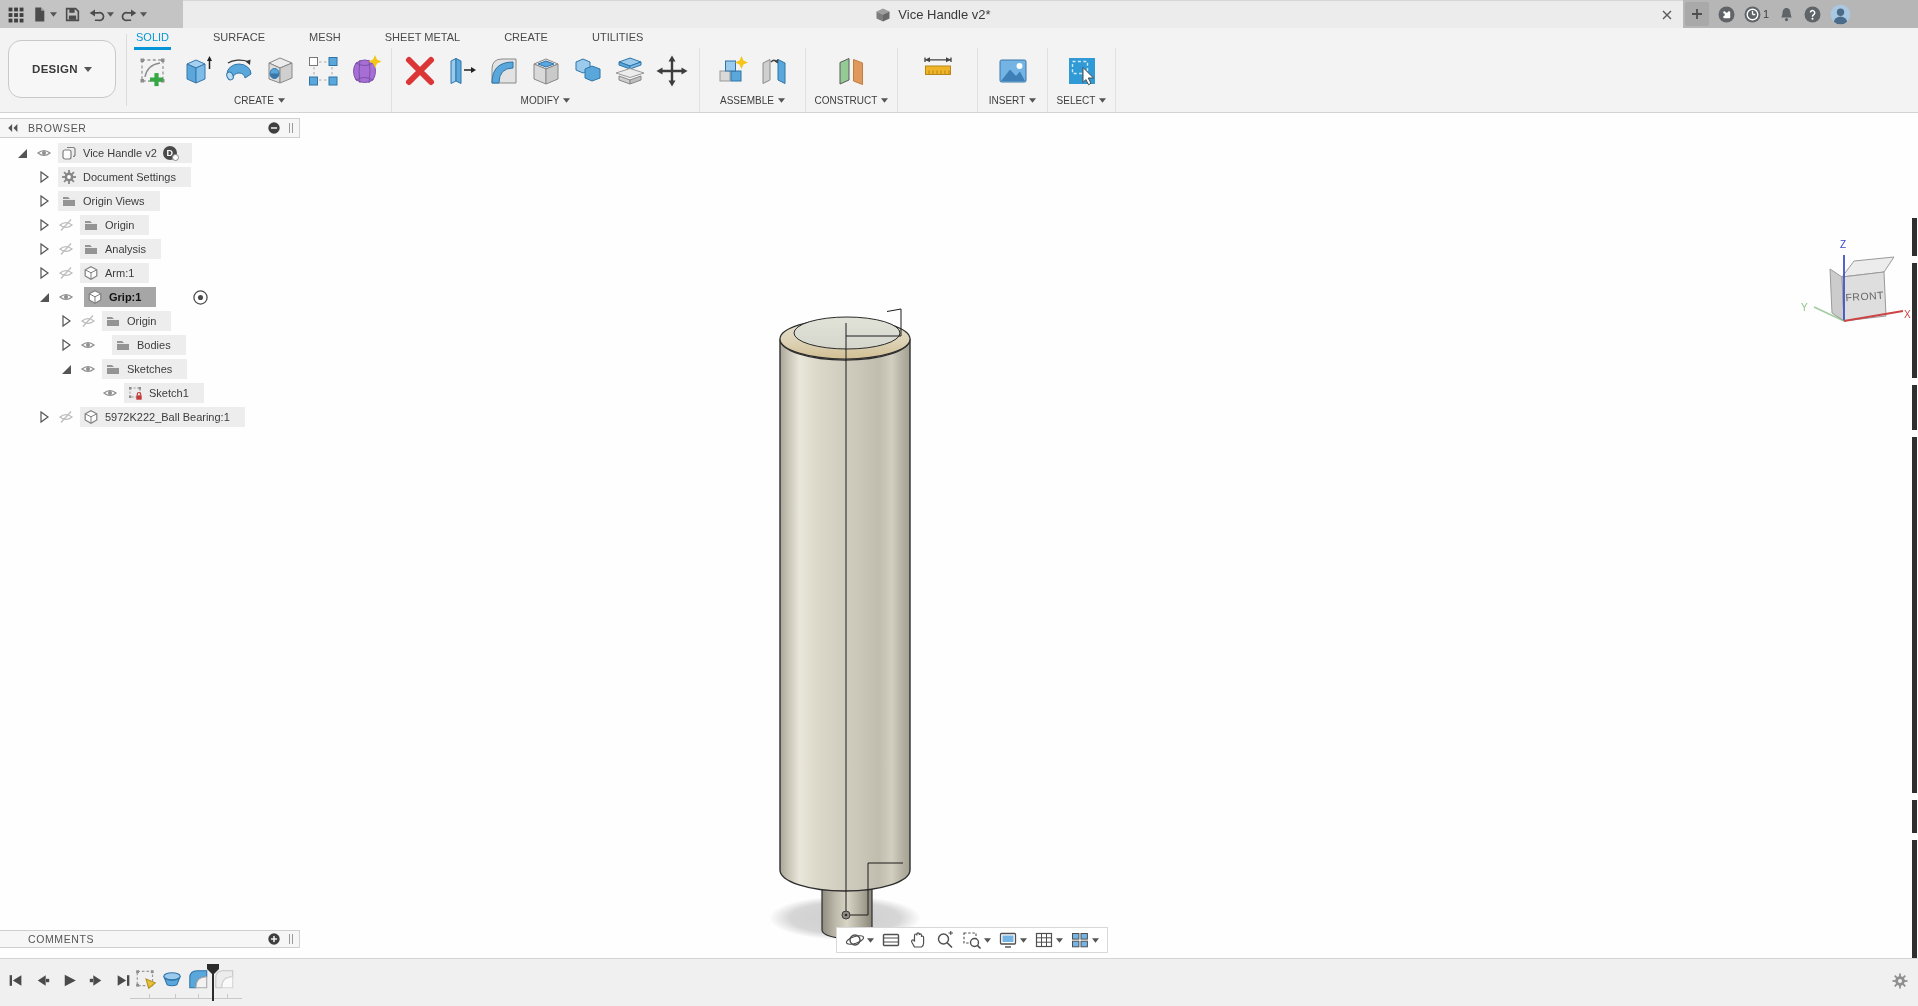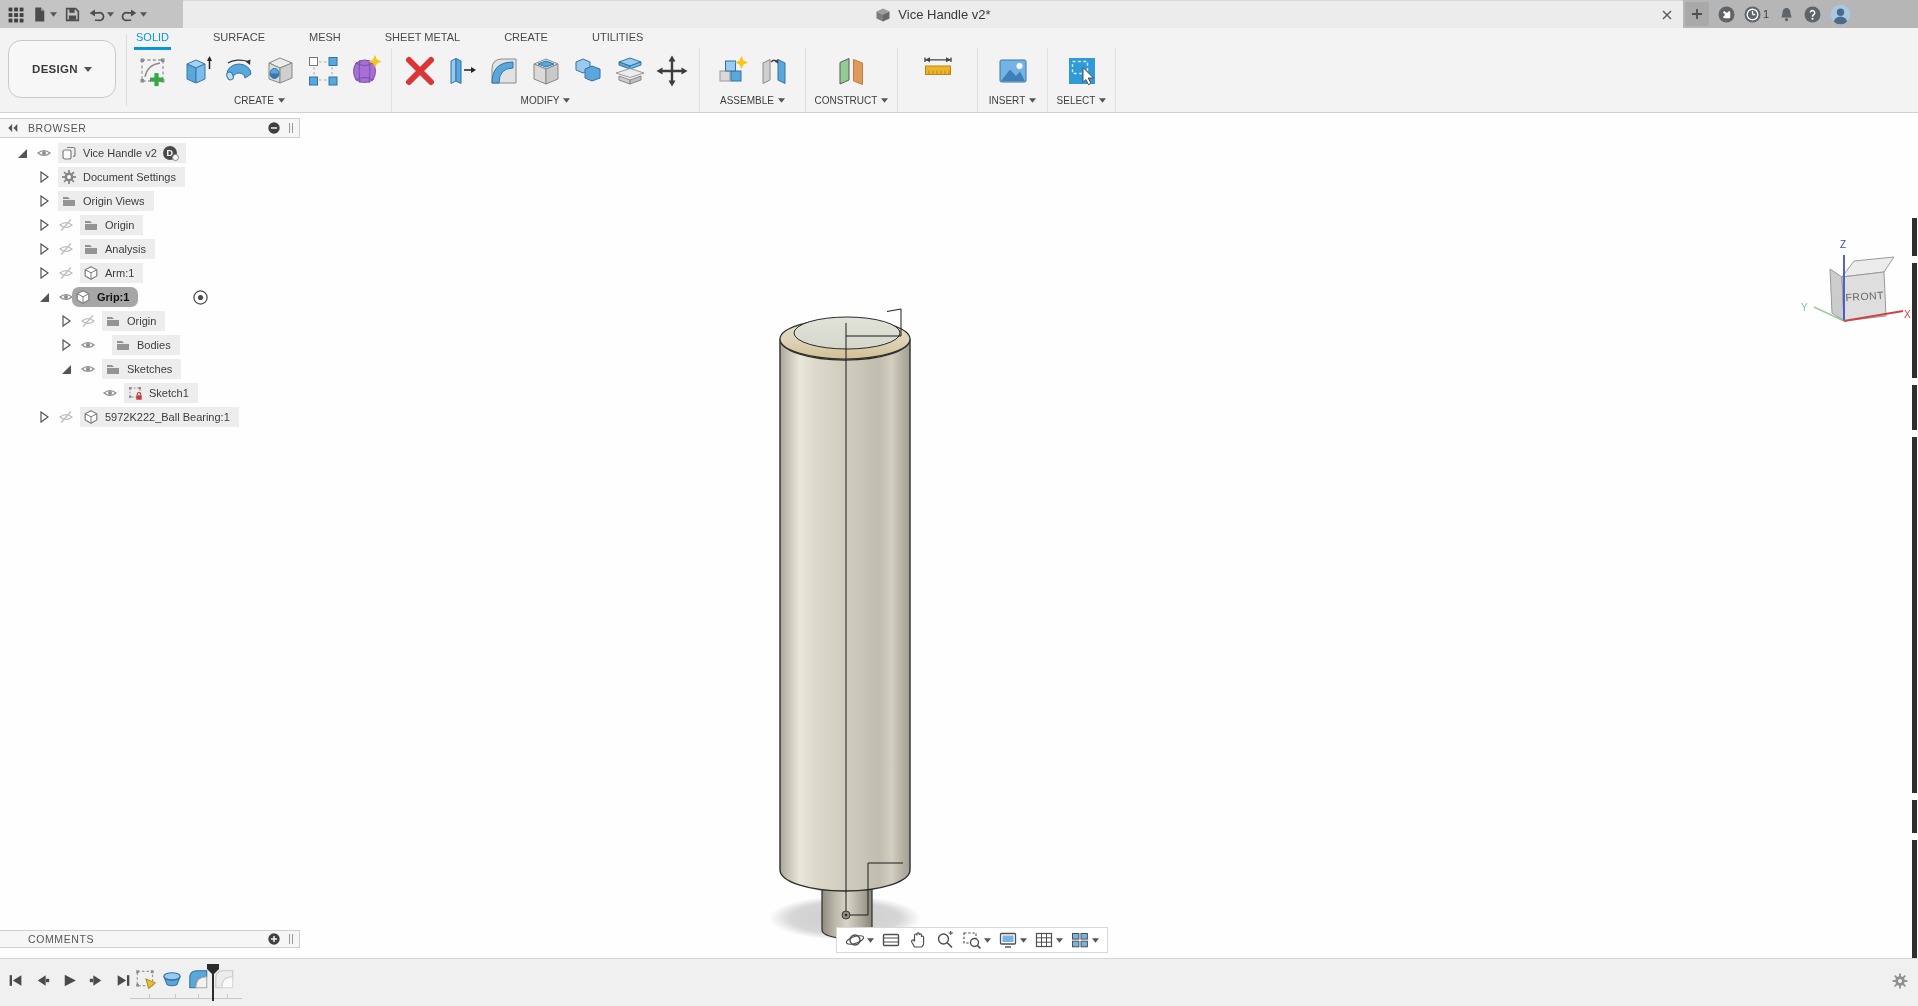--- a/index.html
+++ b/index.html
@@ -40,21 +40,21 @@
 
   
   .panel-header { position:absolute; left:0; width:300px; height:20px; background:#f6f6f6; border:1px solid #cfcfcf; border-left:none; display:flex; align-items:center; gap:8px; padding:0 6px; font-size:10.5px; letter-spacing:.6px; color:#555; }
   .panel-header .spacer { flex:1; }
   .grip-bars { display:flex; gap:2px; }
   .grip-bars i { display:block; width:1px; height:10px; background:#9a9a9a; }
   .browser-header { top:118px; }
   .tree { position:absolute; left:0; top:141px; width:300px; }
   .trow { position:relative; height:24px; }
   .trow .hook { position:absolute; top:4px; }
-  .pill { position:absolute; top:2px; height:20px; display:inline-flex; align-items:center; gap:6px; background:#ededed; padding:0 9px 0 3px; white-space:nowrap; color:#3c3c3c; }
+  .pill { position:absolute; top:2px; height:20px; display:inline-flex; align-items:center; gap:6px; background:#ededed; padding:0 15px 0 3px; white-space:nowrap; color:#3c3c3c; }
   .pill.sel { background:#a6a6a6; color:#111; font-weight:bold; }
   .dbadge { position:relative; width:14px; height:14px; border-radius:50%; background:#4a4a4a; color:#fff; font-size:9px; font-weight:bold; display:flex; align-items:center; justify-content:center; }
   .dbadge::after { content:""; position:absolute; right:-2px; bottom:-1px; width:5px; height:5px; border-radius:50%; background:#fff; border:1px solid #8a8a8a; }
   .radio-hook { position:absolute; top:4px; }
 
   
   .comments-header { top:930px; height:18px; }
   .navbar { position:absolute; left:836px; top:927px; width:272px; height:26px; background:#fff; border:1px solid #d8d8d8; display:flex; align-items:center; justify-content:center; gap:1px; }
   .nav-item { display:flex; align-items:center; gap:2px; padding:0 3px; }
 
@@ -844,21 +844,21 @@
         <span>Arm:1</span>
       </span>
     </div>
     <div class="trow">
       <svg class="icn hook" width="16" height="16" style="left: 36px;">
         <use href="#br-expander-expanded"></use>
       </svg>
       <svg class="icn hook" width="16" height="16" style="left: 58px;">
         <use href="#br-eye-visible"></use>
       </svg>
-      <span class="pill sel" style="left: 72px; border-radius: 7px;">
+      <span class="pill sel" style="left: 84px;">
         <svg class="icn" width="16" height="16">
           <use href="#br-component"></use>
         </svg>
         <span>Grip:1</span>
       </span>
       <svg class="icn radio-hook" width="17" height="17" style="left: 192px;">
         <use href="#br-radio"></use>
       </svg>
     </div>
     <div class="trow">

